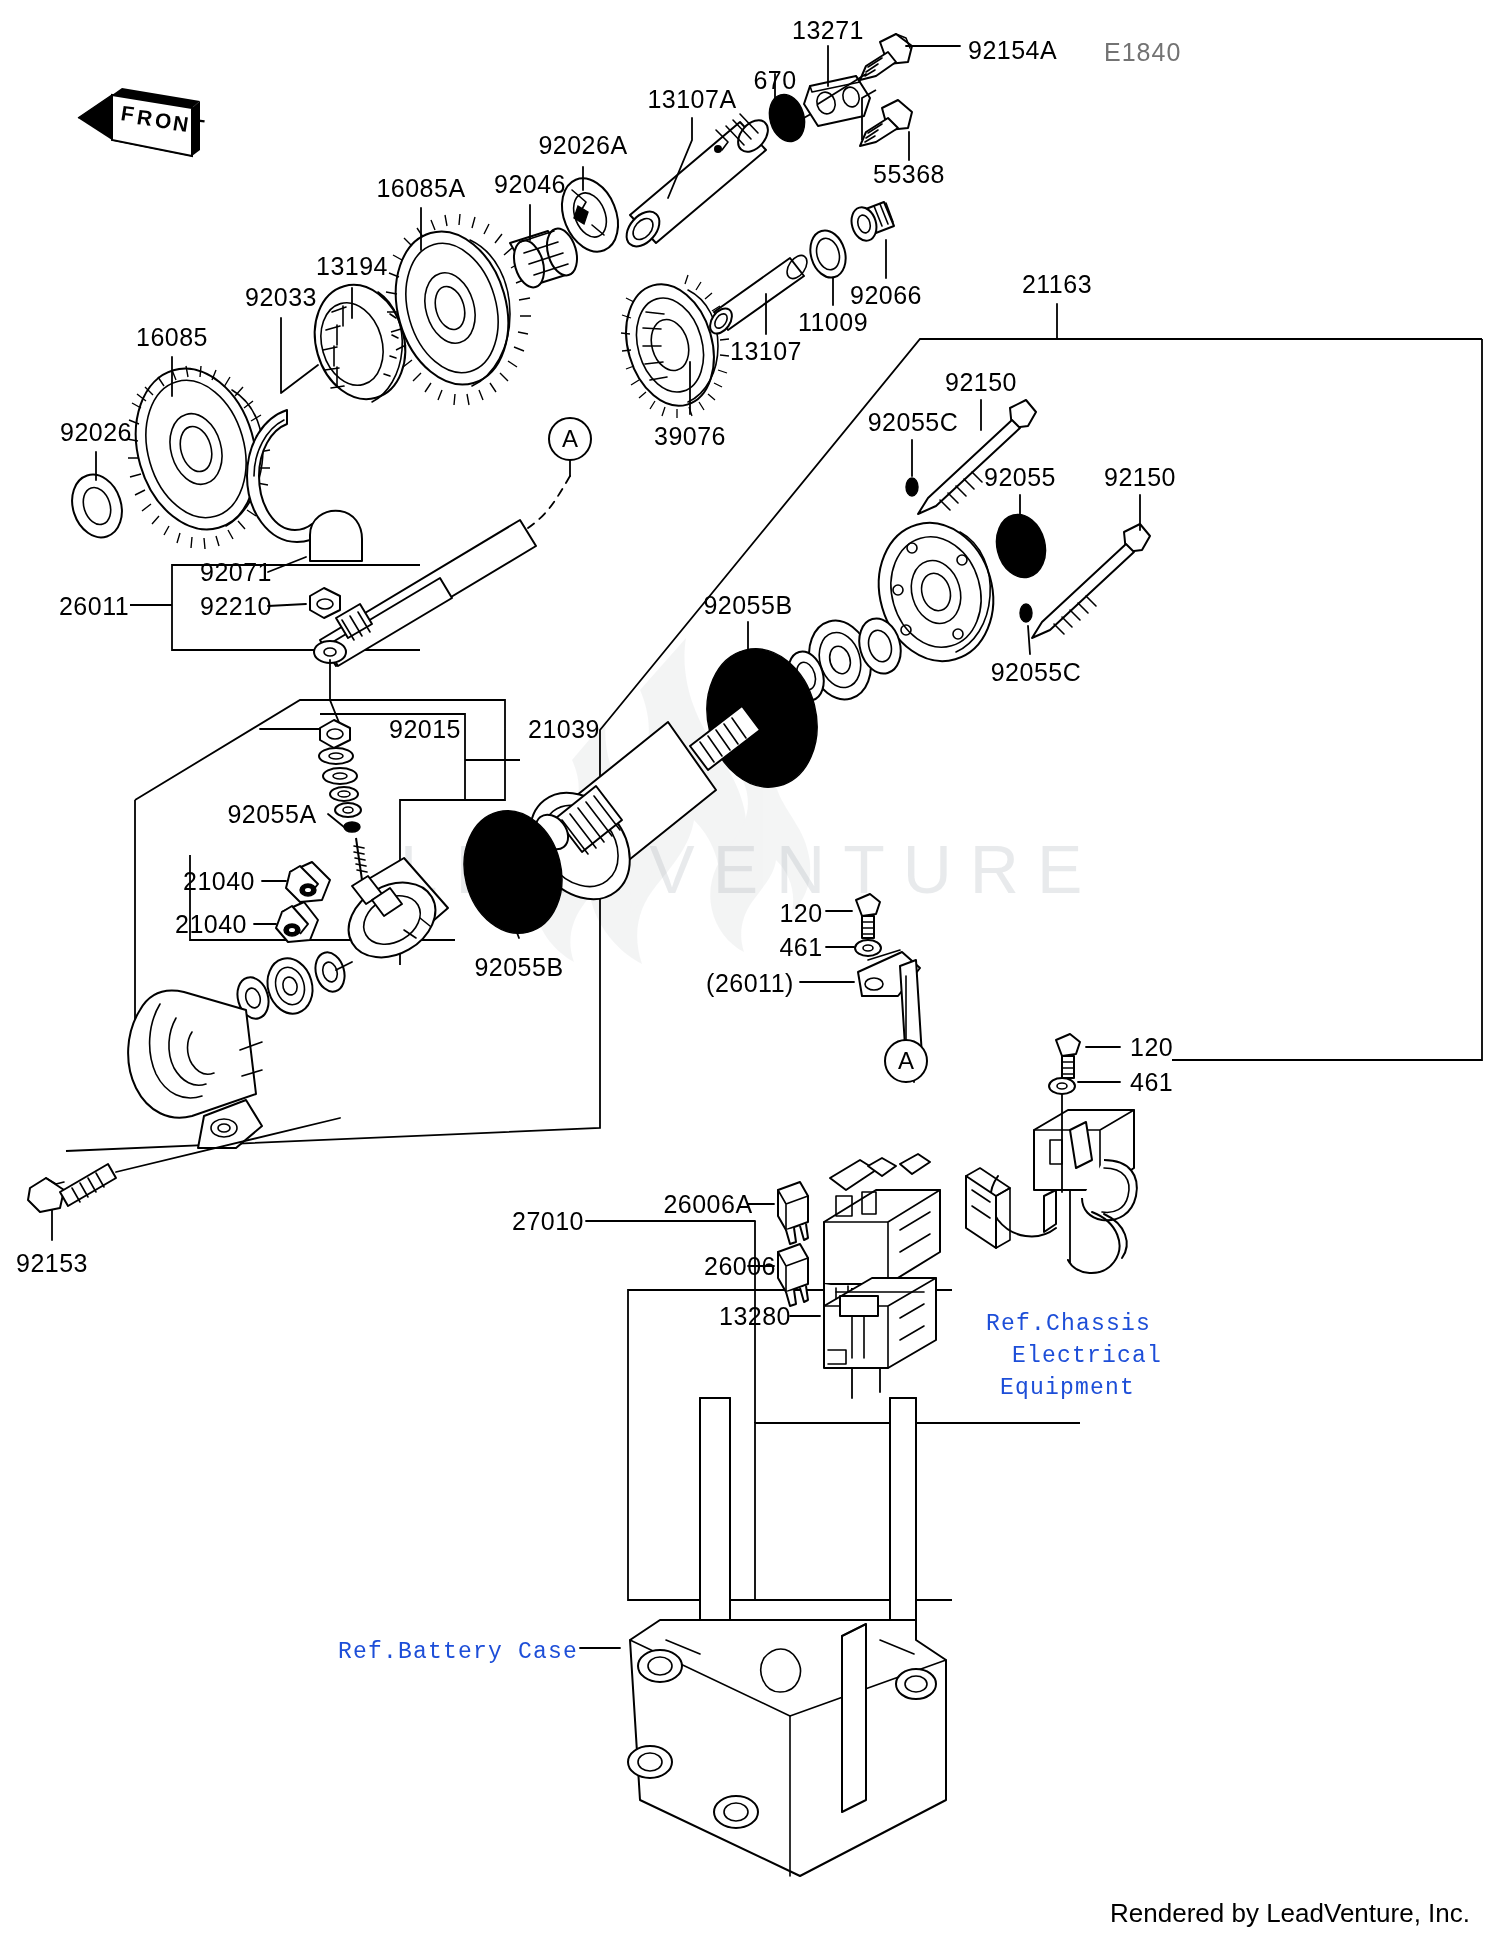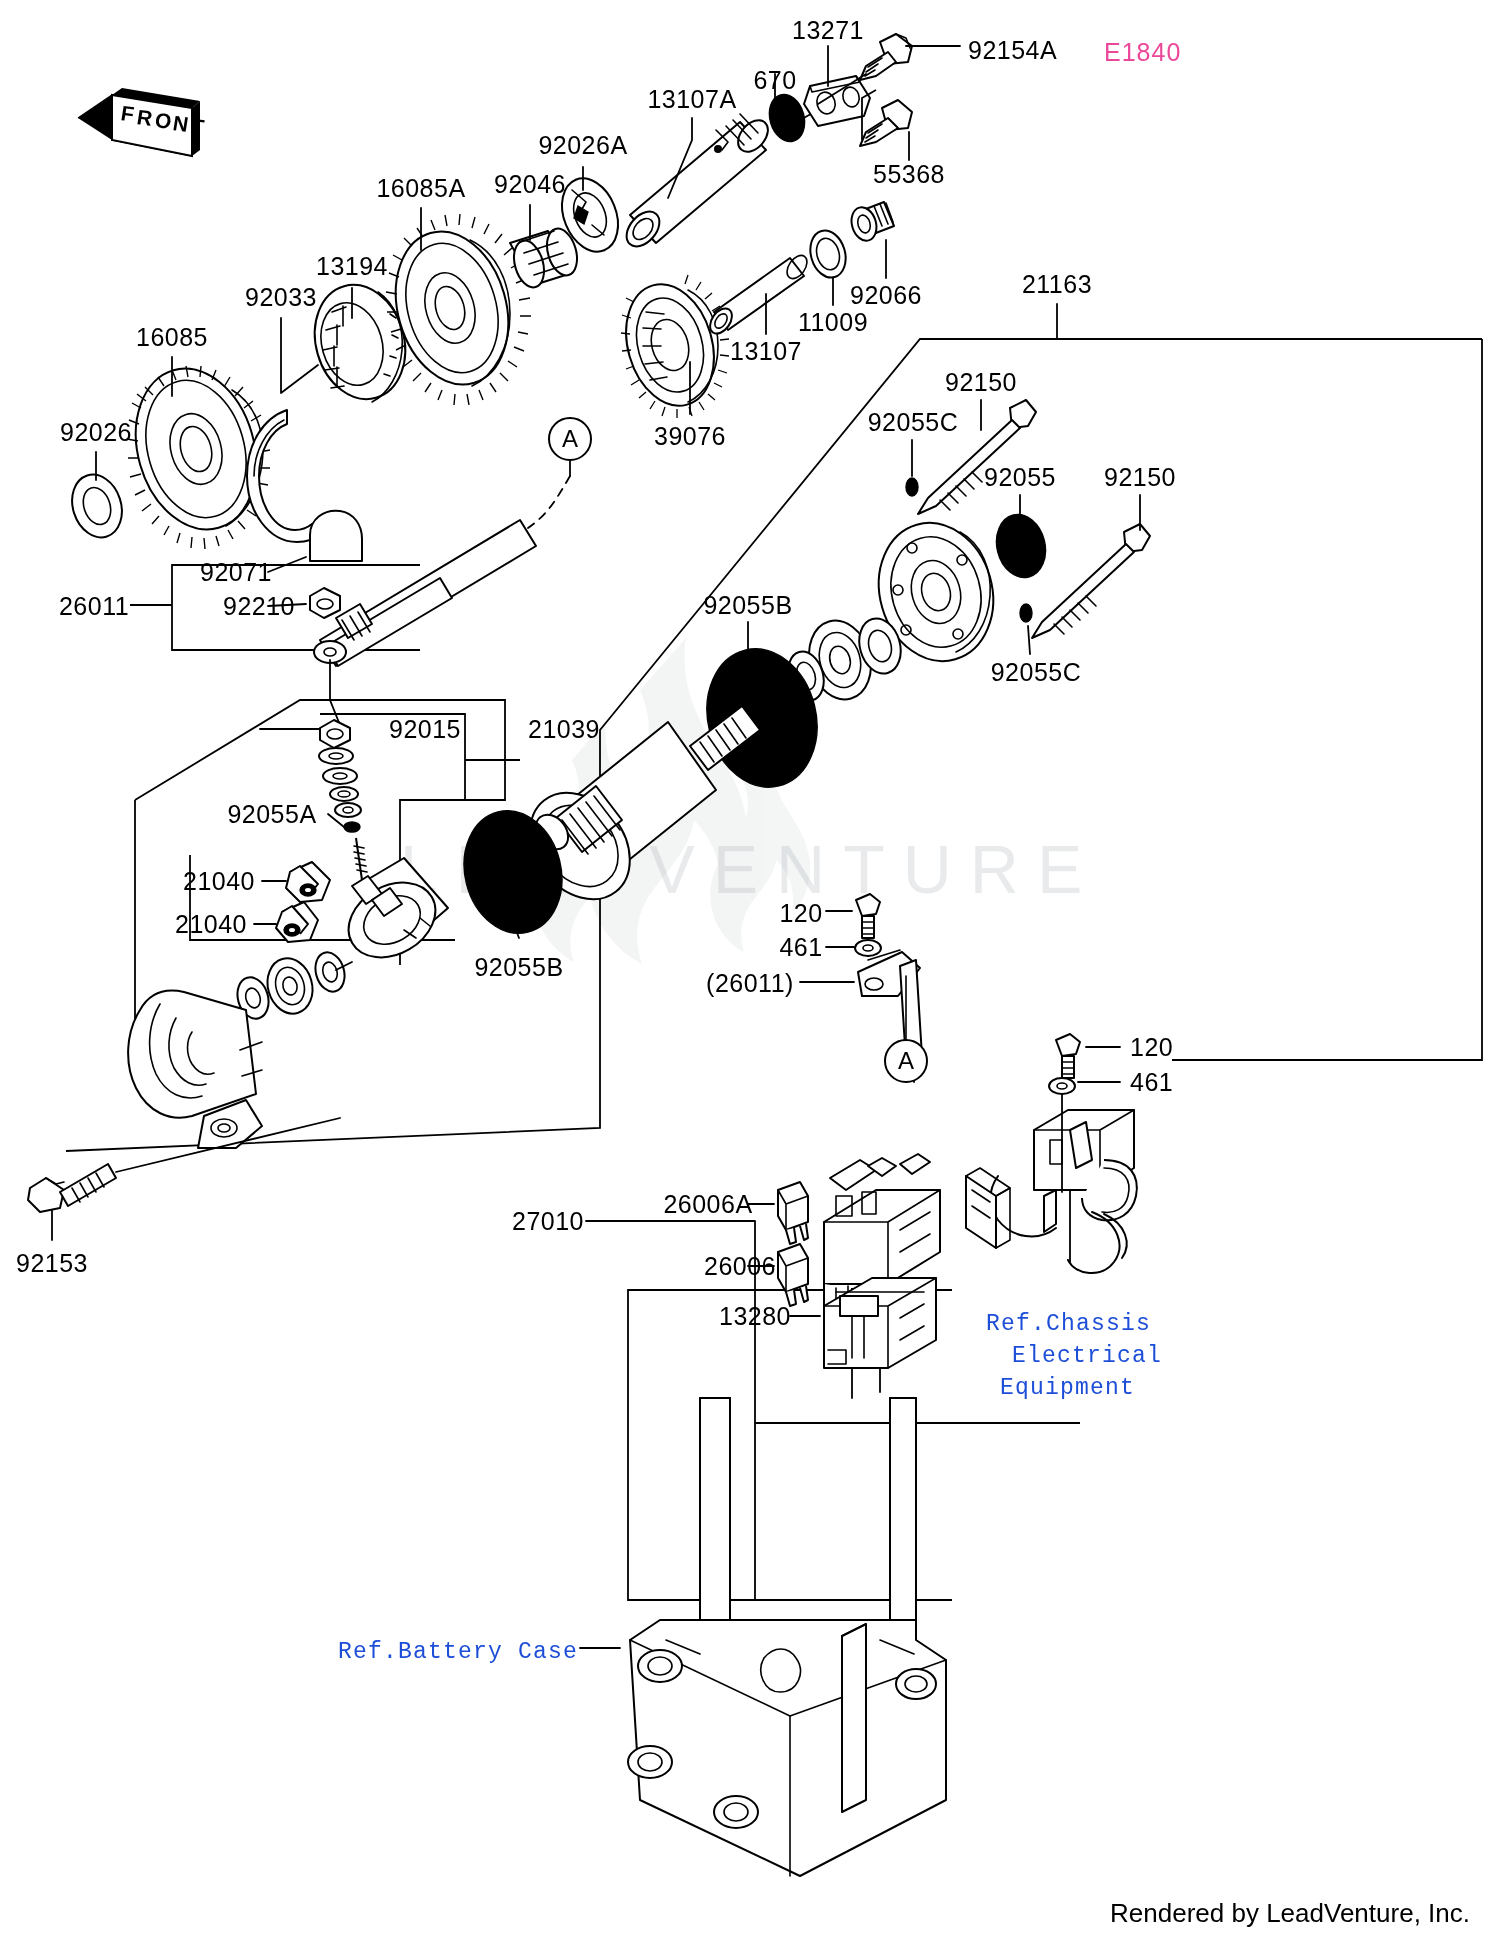--- a/index.html
+++ b/index.html
@@ -46,21 +46,21 @@
     font-family:"Liberation Sans",sans-serif;
     font-size:26px;
     color:#000;
     white-space:nowrap;
     transform:translate(-100%,0);
   }
   .diagcode{
     position:absolute;
     font-family:"Liberation Sans",sans-serif;
     font-size:25px;
-    color:#ec4899;
+    color:#737373;
     letter-spacing:1px;
     white-space:nowrap;
   }
   
   .circ{
     position:absolute;
     width:40px;height:40px;
     border:2px solid #000;
     border-radius:50%;
     transform:translate(-50%,-50%);
@@ -659,21 +659,21 @@
       <div class="lbl c" style="left: 766px; top: 351px;">13107</div>
       <div class="lbl c" style="left: 690px; top: 436px;">39076</div>
       <div class="lbl c" style="left: 96px; top: 432px;">92026</div>
       <div class="lbl c" style="left: 981px; top: 382px;">92150</div>
       <div class="lbl c" style="left: 913px; top: 422px;">92055C</div>
       <div class="lbl c" style="left: 1020px; top: 477px;">92055</div>
       <div class="lbl c" style="left: 1140px; top: 477px;">92150</div>
       <div class="lbl c" style="left: 1036px; top: 672px;">92055C</div>
       <div class="lbl c" style="left: 748px; top: 605px;">92055B</div>
       <div class="lbl c" style="left: 236px; top: 572px;">92071</div>
-      <div class="lbl c" style="left: 236px; top: 606px; margin-left: 23px;">92210</div>
+      <div class="lbl c" style="left: 236px; top: 606px;">92210</div>
       <div class="lbl c" style="left: 94px; top: 606px;">26011</div>
       <div class="lbl c" style="left: 425px; top: 729px;">92015</div>
       <div class="lbl c" style="left: 564px; top: 729px;">21039</div>
       <div class="lbl c" style="left: 272px; top: 814px;">92055A</div>
       <div class="lbl c" style="left: 219px; top: 881px;">21040</div>
       <div class="lbl c" style="left: 211px; top: 924px;">21040</div>
       <div class="lbl c" style="left: 519px; top: 967px;">92055B</div>
       <div class="lbl c" style="left: 801px; top: 913px;">120</div>
       <div class="lbl c" style="left: 801px; top: 947px;">461</div>
       <div class="lbl c" style="left: 750px; top: 983px;">(26011)</div>

